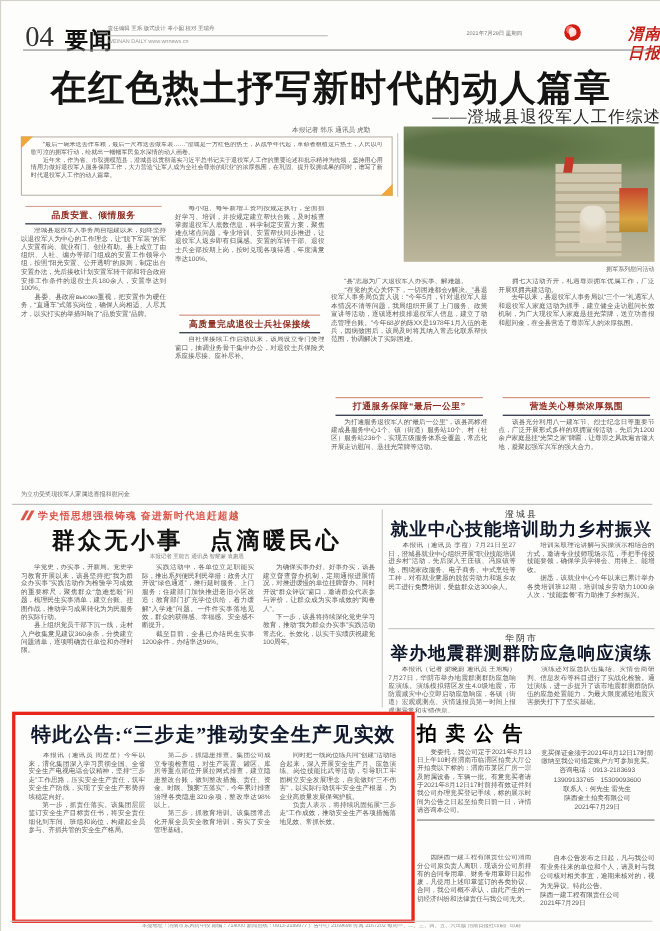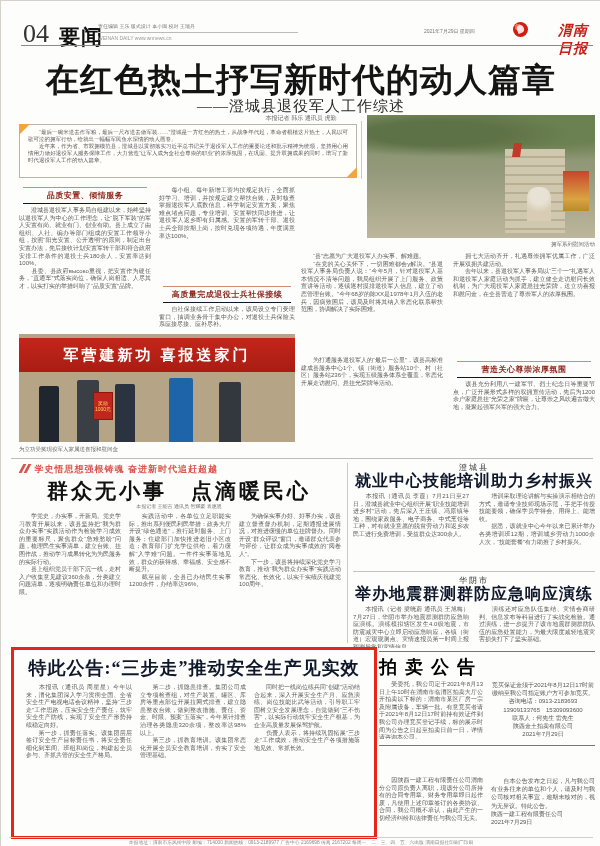--- a/index.html
+++ b/index.html
@@ -16,21 +16,21 @@
   .pgnum{font-family:"Liberation Serif",serif;font-size:26px;color:#333;font-weight:400;}
   .pgsec{font-family:"Liberation Serif",serif;font-size:21px;font-weight:700;color:#111;letter-spacing:1px;}
   .logo-circle{position:absolute;width:15px;height:15px;border-radius:50%;
                background:radial-gradient(circle at 35% 35%, #ff6a5a 0 25%, #cf1d12 26% 100%);}
   .logo-circle:after{content:"";position:absolute;left:4px;top:3px;width:7px;height:8px;
                border-radius:50% 50% 50% 0;background:rgba(255,255,255,.85);transform:rotate(-20deg);}
   .masthead-txt{font-family:"Liberation Serif",serif;font-style:italic;font-weight:700;
                 font-size:14px;color:#c32017;letter-spacing:1px;}
   
   .headline{font-weight:900;font-size:33px;letter-spacing:1px;color:#141414;text-align:center;white-space:nowrap;}
-  .subtitle{font-size:15px;color:#2b2b2b;text-align:center;letter-spacing:1px;font-family:Liberation Serif, serif;}
+  .subtitle{font-size:15px;color:#2b2b2b;text-align:right;letter-spacing:1px;font-family:Liberation Serif, serif;}
   .byline{font-size:6px;color:#6b6b6b;text-align:center;}
   .leadbox{position:absolute;border:1px solid #b9b4aa;background:#fffefb;}
   .corner{position:absolute;width:0;height:0;}
   .corner.tl{left:-1px;top:-1px;border-top:11px solid #f0a63c;border-right:11px solid transparent;}
   .corner.br{right:-1px;bottom:-1px;border-bottom:11px solid #f0a63c;border-left:11px solid transparent;}
   .subhead{font-weight:700;font-size:8px;color:#8d2a1e;text-align:center;
            border-top:1px solid #cf8a77;border-bottom:1px solid #0f172a;
            padding:2px 0;margin:0 4px 3px 4px;letter-spacing:.5px;white-space:nowrap;overflow:hidden;}
   .kicker{color:#d9544a;font-weight:700;font-size:9px;letter-spacing:1px;}
   .slash{display:inline-block;width:3px;height:9px;background:#d9544a;transform:skewX(-28deg);margin-right:2px;vertical-align:-1px;}
@@ -51,21 +51,21 @@
 
 <div class="page">
 
   <div class="abs" style="left:22px;top:18px;"><span class="pgnum">04</span></div>
   <div class="abs pgsec" style="left:58px;top:22px;">要闻</div>
   <div class="abs microtxt" style="left:97px;top:22px;width:250px;">责任编辑 王乐  版式设计 辜小囡  校对 王瑞丹</div>
   <div class="rule-h" style="left:97px;top:31px;width:200px;background:#bbb;"></div>
   <div class="abs microtxt" style="left:97px;top:34px;width:250px;color:#999;">WEINAN DAILY  www.wnnews.cn</div>
   <div class="abs microtxt" style="left:423px;top:27px;">2021年7月29日 星期四</div>
   <div class="logo-circle" style="left:512px;top:21px;"></div>
-  <div class="abs masthead-txt" style="left:557px;top:21px;">渭南日报</div>
+  <div class="abs masthead-txt" style="left:557px;top:21px;text-align:right;">渭南日报</div>
   <div class="rule-h" style="left:20px;top:44px;width:572px;background:#8a8a8a;"></div>
 
   <div class="abs headline" style="left:0;top:57px;width:600px;text-align:center;">在红色热土抒写新时代的动人篇章</div>
   <div class="abs subtitle" style="left:0;top:96px;width:600px;">——澄城县退役军人工作综述</div>
   <div class="abs byline" style="left:0;top:113px;width:600px;">本报记者 韩乐  通讯员 虎勤</div>
 
   <div class="leadbox" style="left:18px;top:123px;width:336px;height:52px;">
     <div class="corner tl"></div>
     <div class="corner br"></div>
     <div class="tinytxt" style="margin:4px 8px;height:44px;font-size:5.5px;line-height:7px;">　　“最后一碗米送去作军粮，最后一尺布送去做军装……”澄城是一方红色的热土，从战争年代起，革命者根植这片热土，人民以可歌可泣的拥军行动，绘就出一幅幅军民鱼水深情的动人画卷。
@@ -89,40 +89,30 @@
 　　县委、县政府высоко重视，把安置作为硬任务，“直通车”式落实岗位，确保人岗相适、人尽其才，以实打实的举措叫响了“品质安置”品牌。</div>
   </div>
   <div class="abs" style="left:158px;top:186px;width:136px;height:144px;overflow:hidden;">
     <div class="tinytxt" style="height:96px;">　　每小组、每年新增工资均按规定执行，全面抓好学习、培训，并按规定建立帮扶台账，及时核查掌握退役军人底数信息，科学制定安置方案，聚焦难点堵点问题，专业培训、安置帮扶同步推进，让退役军人返乡即有归属感。安置的军转干部、退役士兵全部按期上岗，按时兑现各项待遇，年度满意率达100%。</div>
     <div class="subhead" style="margin-top:3px;">高质量完成退役士兵社保接续</div>
     <div class="tinytxt" style="height:24px;">　　自社保接续工作启动以来，该局设立专门受理窗口，抽调业务骨干集中办公，对退役士兵保险关系应接尽接、应补尽补。</div>
   </div>
   <div class="abs" style="left:300px;top:252px;width:142px;height:202px;overflow:hidden;">
     <div class="tinytxt" style="height:104px;">　　“县”志愿为广大退役军人办实事、解难题。
 　　“在党的关心关怀下，一切困难都会у解决。”县退役军人事务局负责人说：“今年5月，针对退役军人基本情况不清等问题，我局组织开展了上门服务、政策宣讲等活动，逐镇逐村摸排退役军人信息，建立了动态管理台账。”今年68岁的陈XX是1978年1月入伍的老兵，因病致困后，该局及时将其纳入常态化联系帮扶范围，协调解决了实际困难。</div>
+    <div class="subhead" style="margin-top:4px;">打通服务保障“最后一公里”</div>
     <div class="tinytxt" style="height:66px;">　　为打通服务退役军人的“最后一公里”，该县高标准建成县服务中心1个、镇（街道）服务站10个、村（社区）服务站236个，实现五级服务体系全覆盖，常态化开展走访慰问、悬挂光荣牌等活动。</div>
   </div>
   <div class="abs" style="left:452px;top:252px;width:142px;height:202px;overflow:hidden;">
     <div class="tinytxt" style="height:104px;">　　拥七大活动齐开，礼遇尊崇拥军优属工作，广泛开展双拥共建活动。
 　　去年以来，县退役军人事务局以“三个一”礼遇军人和退役军人家庭活动为抓手，建立健全走访慰问长效机制，为广大现役军人家庭悬挂光荣牌，送立功喜报和慰问金，在全县营造了尊崇军人的浓厚氛围。</div>
     <div class="subhead" style="margin-top:4px;">营造关心尊崇浓厚氛围</div>
     <div class="tinytxt" style="height:66px;">　　该县充分利用八一建军节、烈士纪念日等重要节点，广泛开展形式多样的双拥宣传活动，先后为1200余户家庭悬挂“光荣之家”牌匾，让尊崇之风吹遍古徵大地，凝聚起强军兴军的强大合力。</div>
   </div>
 
-  <div class="photo" style="left:18px;top:333px;width:276px;height:108px;background:#b5a486;">
-    <div class="abs" style="left:0;top:4px;width:276px;height:34px;background:linear-gradient(180deg,#c5251a,#a81d13);display:flex;align-items:center;justify-content:center;">
-      <span style="color:#fff;font-weight:700;font-size:15px;letter-spacing:3px;white-space:nowrap;">军营建新功 喜报送家门</span>
-    </div>
-    <div class="figure" style="left:20px;top:52px;width:20px;height:56px;background:#20262e;"></div>
-    <div class="figure" style="left:58px;top:46px;width:22px;height:62px;background:#3a3f46;"></div>
-    <div class="figure" style="left:96px;top:50px;width:20px;height:58px;background:#2b3340;"></div>
-    <div class="figure" style="left:150px;top:44px;width:24px;height:64px;background:#1d64a8;"></div>
-    <div class="figure" style="left:200px;top:48px;width:22px;height:60px;background:#33383f;"></div>
-    <div class="abs" style="left:74px;top:58px;width:18px;height:26px;background:#c0271c;border:1px solid #8f160e;display:flex;align-items:center;justify-content:center;color:#ffd75e;font-size:5px;line-height:6px;text-align:center;">奖励<br>1000元</div>
-  </div>
   <div class="abs cap" style="left:18px;top:445px;width:276px;">为立功受奖现役军人家属送喜报和慰问金</div>
 
   <div class="rule-h" style="left:10px;top:457px;width:582px;background:#bdbdbd;"></div>
 
   <div class="abs kicker" style="left:20px;top:462px;">
     <span class="slash"></span><span class="slash"></span>
     <span>学史悟思想强根铸魂 奋进新时代追赶超越</span>
   </div>
   <div class="abs h-serif-lg" style="left:0;top:476px;width:356px;">群众无小事　点滴暖民心</div>
   <div class="abs microtxt" style="left:0;top:502px;width:356px;text-align:center;">本报记者 王能吉  通讯员 智耀豪 袁惠恩</div>

